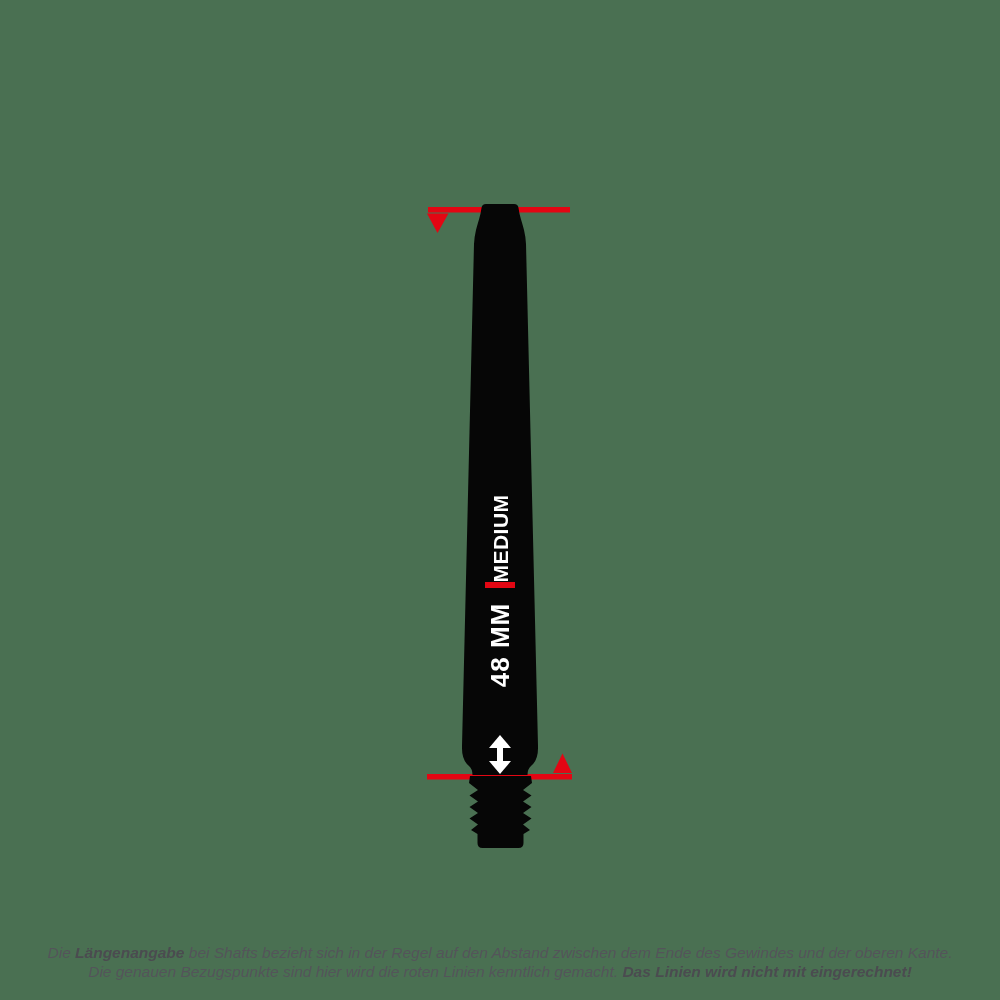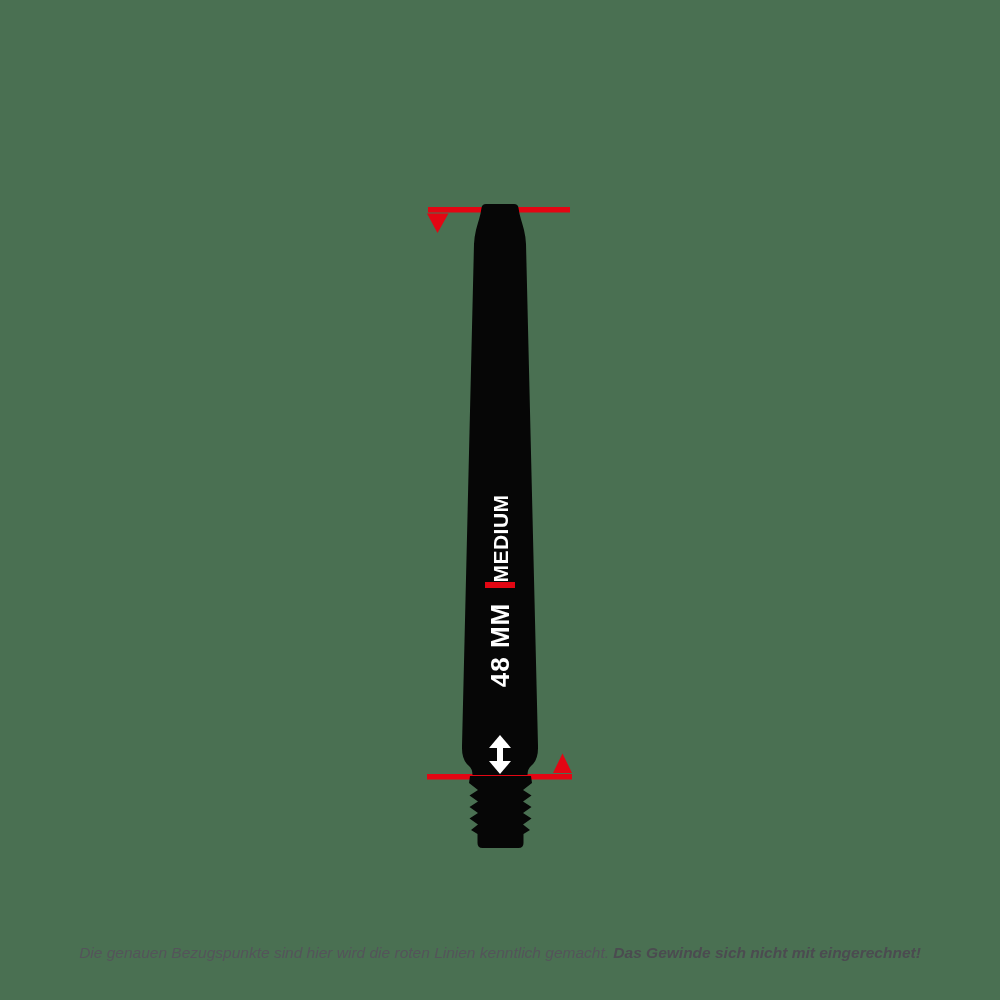--- a/index.html
+++ b/index.html
@@ -99,17 +99,20 @@
 
     <g>
       <rect x="497" y="745" width="6" height="19" fill="#ffffff"></rect>
       <polygon points="489,748 511,748 500,735" fill="#ffffff"></polygon>
       <polygon points="489,761 511,761 500,774" fill="#ffffff"></polygon>
     </g>
   </svg>
 
   <div class="caption">
     <div>
-      <span>Die genauen Bezugspunkte sind hier wird die roten Linien kenntlich gemacht. </span><b>Das Gewinde sich nicht mit eingerechnet!</b>
+      <span>Die </span><b>Längenangabe</b><span> bei Shafts bezieht sich in der Regel auf den Abstand zwischen dem Ende des Gewindes und der oberen Kante.</span>
+    </div>
+    <div>
+      <span>Die genauen Bezugspunkte sind hier wird die roten Linien kenntlich gemacht. </span><b>Das Linien wird nicht mit eingerechnet!</b>
     </div>
   </div>
 
 </div>
 
 </body></html>

